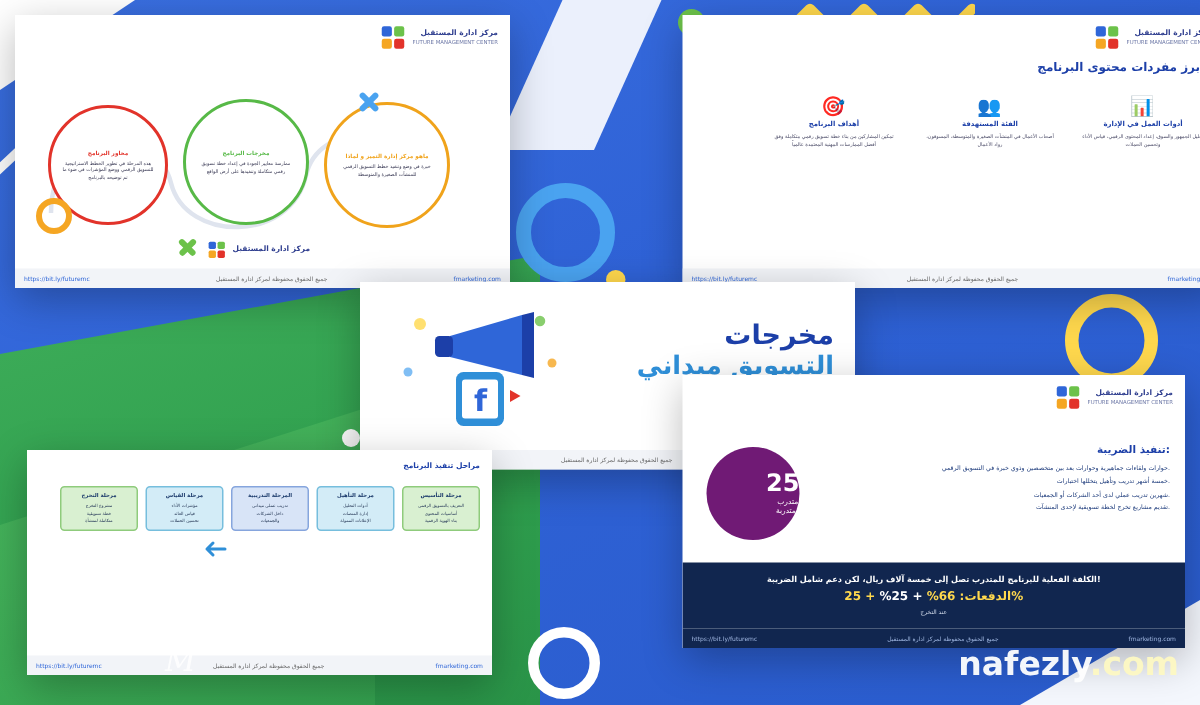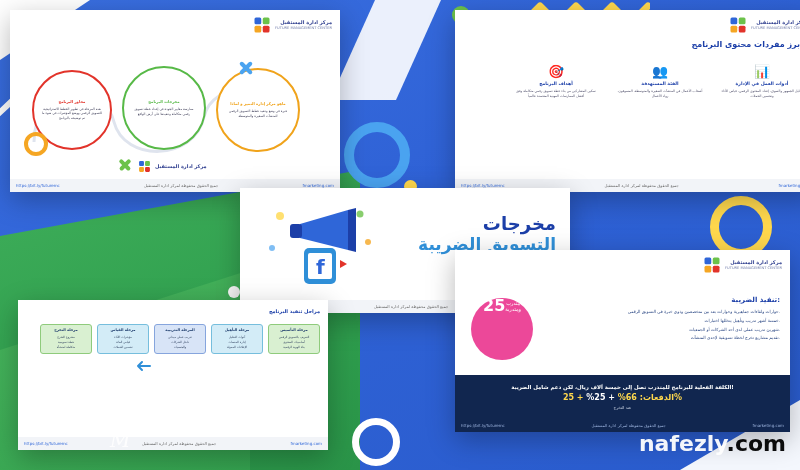--- a/index.html
+++ b/index.html
@@ -67,21 +67,21 @@
   
   #card3{left:240px;top:188px;width:330px;height:125px;}
   .c3-title{position:absolute;right:14px;top:26px;text-align:right;}
   .c3-title .l1{font-size:18px;font-weight:bold;color:#1c3fa8;line-height:1.15;}
   .c3-title .l2{font-size:17px;font-weight:bold;color:#2f8fd8;line-height:1.15;}
 
   
   #card4{left:455px;top:250px;width:335px;height:182px;}
   .c4-title{position:absolute;right:10px;top:46px;font-size:7px;font-weight:bold;color:#1c3fa8;}
   .c4-list{position:absolute;right:10px;top:58px;width:250px;text-align:right;font-size:4.2px;line-height:2.1;color:#23407f;}
-  .c4-badge{position:absolute;left:16px;top:48px;width:62px;height:62px;border-radius:50%;background:#ec4899;color:#fff;display:flex;flex-direction:row;align-items:flex-start;justify-content:center;}
+  .c4-badge{position:absolute;left:16px;top:48px;width:62px;height:62px;border-radius:50%;background:#701a75;color:#fff;display:flex;flex-direction:column;align-items:flex-end;justify-content:center;}
   .c4-badge .n{font-size:16px;font-weight:bold;line-height:1;}
   .c4-badge .t{font-size:5px;margin-top:2px;}
   .c4-dark{position:absolute;left:0;right:0;bottom:13px;height:44px;background:#11264f;color:#fff;display:flex;flex-direction:column;align-items:center;justify-content:center;gap:3px;}
   .c4-dark .d1{font-size:5.4px;font-weight:bold;}
   .c4-dark .d2{font-size:8px;font-weight:bold;color:#ffd84d;}
   .c4-dark .d2 b{color:#fff;}
 
   
   #card5{left:18px;top:300px;width:310px;height:150px;}
   .c5-title{position:absolute;right:8px;top:8px;font-size:5px;font-weight:bold;color:#1c3fa8;}
@@ -258,21 +258,21 @@
       <path d="M88 8 L96 6 L96 50 L88 48 Z" fill="#1c3fa8"></path>
       <rect x="30" y="22" width="12" height="14" rx="3" fill="#1c3fa8"></rect>
       <rect x="44" y="46" width="32" height="36" rx="5" fill="#2f8fd8"></rect>
       <rect x="48" y="51" width="24" height="26" rx="2" fill="#ffffff"></rect>
       <text x="56" y="72" font-size="20" font-family="DejaVu Sans" fill="#2f66d8" font-weight="bold">f</text>
       <path d="M80 58 l7 4 l-7 4 z" fill="#e2332a"></path>
     </svg>
 
     <div class="c3-title">
       <div class="l1">مخرجات</div>
-      <div class="l2">التسويق الضريبة</div>
+      <div class="l2">التسويق ميداني</div>
     </div>
 
     <div class="footerbar">
       <span class="f-l">https://bit.ly/futuremc</span>
       <span class="f-c">جميع الحقوق محفوظة لمركز ادارة المستقبل</span>
       <span class="f-r">fmarketing.com</span>
     </div>
   </div>
 
   <div class="card" id="card4">
@@ -361,18 +361,18 @@
     </svg>
 
     <div class="footerbar">
       <span class="f-l">https://bit.ly/futuremc</span>
       <span class="f-c">جميع الحقوق محفوظة لمركز ادارة المستقبل</span>
       <span class="f-r">fmarketing.com</span>
     </div>
   </div>
 
   <div class="wm2">
-    <span>nafezly</span><span style="color:#000000;">.com</span>
+    <span>nafezly</span><span style="color:#fef9c3;">.com</span>
   </div>
 
   <div class="sig">M</div>
 
 </div>
 
 </body></html>

